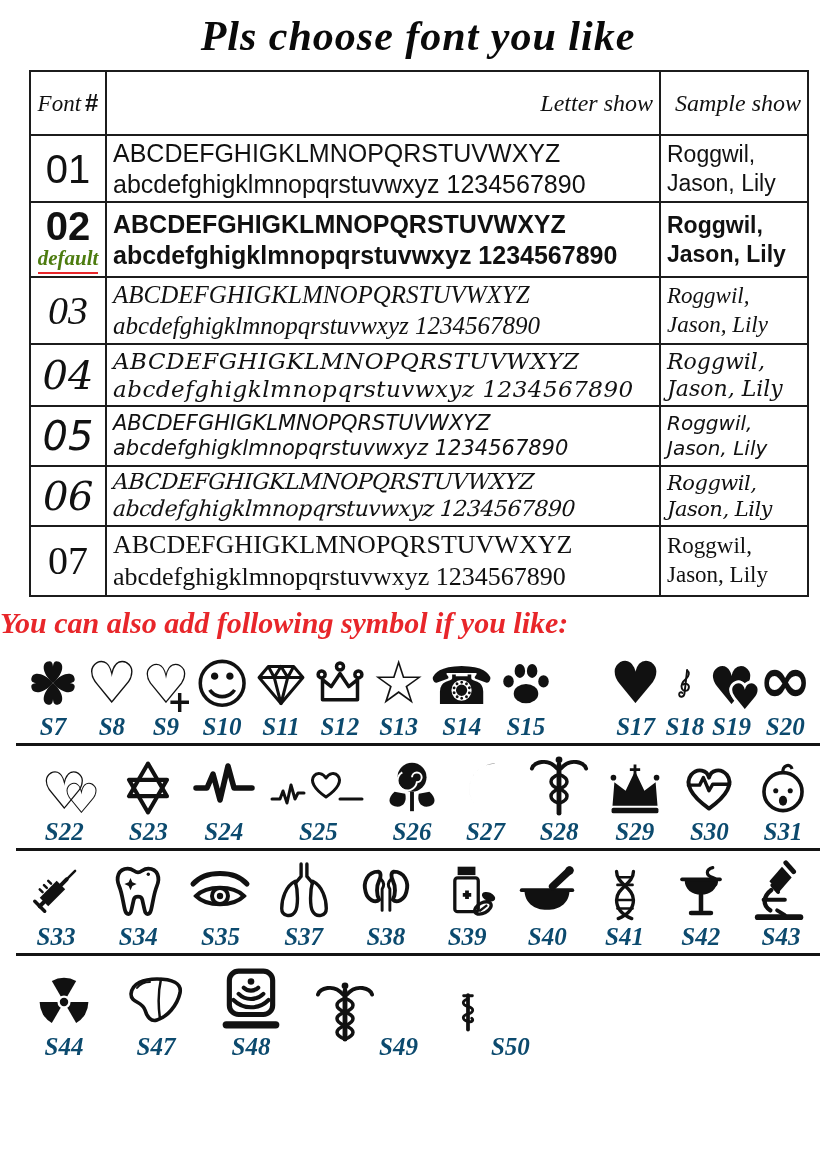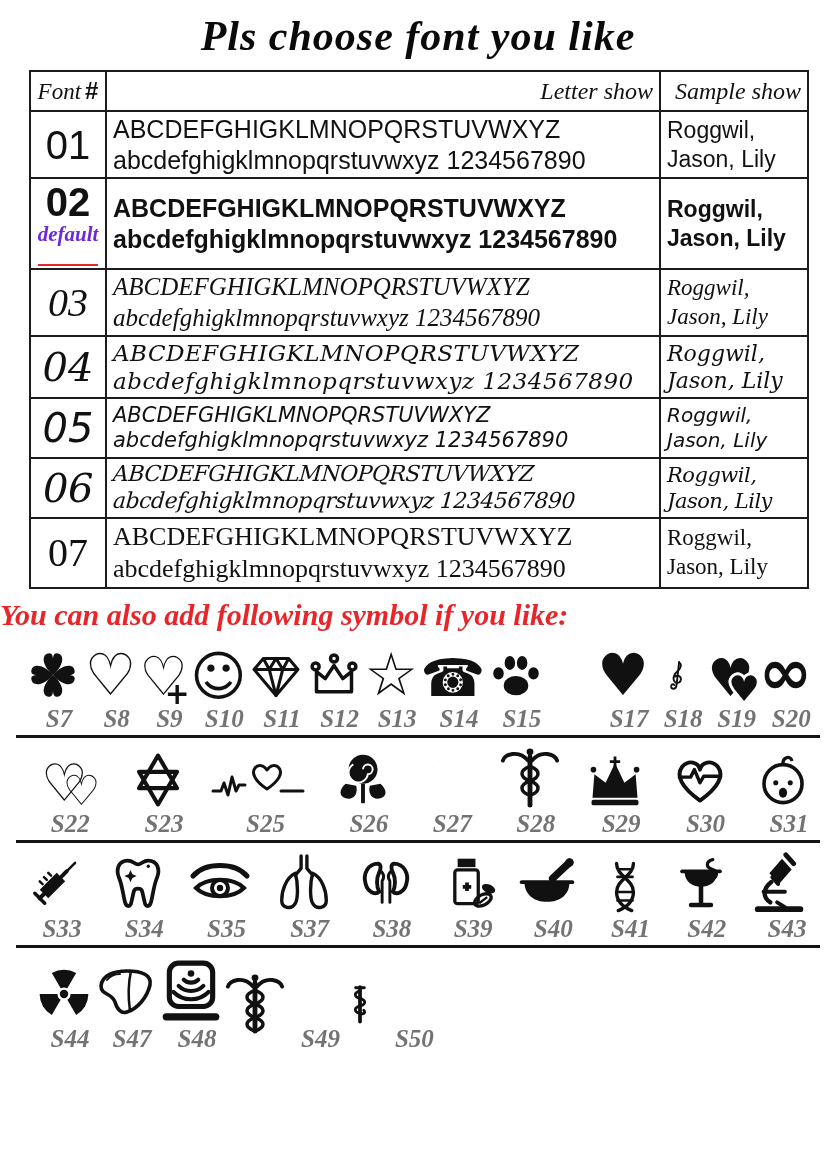--- a/index.html
+++ b/index.html
@@ -13,32 +13,32 @@
 
   
   table.font-table{
     border-collapse:collapse;table-layout:fixed;
     margin-left:29px;width:779px;
   }
   table.font-table td,table.font-table th{
     border:2px solid #1c1c1c;padding:2px 6px;vertical-align:middle;overflow:hidden;
   }
   col.c-num{width:76px}col.c-letter{width:554px}col.c-sample{width:148px}
-  tr.hdr{height:40px}
+  tr.hdr{height:64px}
   tr.frow{height:60px}
   th{font-weight:normal}
   .hdr-font{font:italic 23px "Liberation Serif",serif}
   .hdr-hash{font:bold 24px "Liberation Sans",sans-serif}
   .hdr-mid,.hdr-right{font:italic 24px "Liberation Serif",serif;text-align:right}
 
   td.num-cell{text-align:center;padding:0 2px}
   .num{font-size:40px;line-height:1.05}
   .default-note{
     display:inline-block;font:bold italic 21px "Liberation Serif",serif;
-    color:#6d28d9;border-bottom:2.5px solid #e8262a;line-height:1.05;padding-bottom:19px;
+    color:#4d7c0f;border-bottom:2.5px solid #e8262a;line-height:1.05;padding-bottom:3px;
   }
   td.letter-cell{padding-left:9px;line-height:1.22}
   td.sample-cell{padding-left:8px;line-height:1.25}
 
   
   .f1 .lt,.f1 .sample{font-family:"Liberation Sans",sans-serif}
   .f1 .num{font-family:"Liberation Sans",sans-serif}
   .f1 .lt{font-size:25px}.f1 .sample{font-size:23px}
 
   .f2 .lt,.f2 .sample,.f2 .num{font-family:"Liberation Sans",sans-serif;font-weight:bold}
@@ -63,24 +63,24 @@
   .red-heading{
     margin:9px 0 6px 0;
     font:bold italic 30px "Liberation Serif",serif;color:#e8262a;
   }
 
   
   #symbols{margin:0 16px;}
   .sym-row{display:flex;align-items:flex-end;justify-content:space-between;padding:2px 8px 3px 8px;}
   .sym-row1,.sym-row2,.sym-row3{border-bottom:3px solid #141414;}
   .sym-row2,.sym-row3{padding-top:7px;}
-  .sym-row4{justify-content:flex-start;padding-top:8px;padding-left:18px;}
+  .sym-row4{justify-content:flex-start;gap:30px;padding-top:8px;padding-left:18px;}
   .sym{display:flex;flex-direction:column;align-items:center;}
   .sym.side{flex-direction:row;align-items:flex-end;gap:3px;}
-  .sym-label{font:bold italic 25px "Liberation Serif",serif;color:#737373;line-height:1.05;margin-top:2px;margin-left:12px;}
+  .sym-label{font:bold italic 25px "Liberation Serif",serif;color:#0c4a6e;line-height:1.05;margin-top:2px;}
   .spacer{flex:0 0 auto;}
 
   .icon{position:relative;display:inline-flex;align-items:center;justify-content:center;
         line-height:1;color:#111;font-family:"DejaVu Sans",sans-serif;}
   .icon svg{display:block}
   .icon .ovr{position:absolute;line-height:1}
   .plus{left:53%;bottom:-5px;font-weight:900;font-family:"DejaVu Sans",sans-serif;font-size:.55em}
   .dh2{right:-6px;bottom:-3px;font-size:.68em;
        text-shadow:-3px 0 0 #fff,3px 0 0 #fff,0 -3px 0 #fff,0 3px 0 #fff,-2px -2px 0 #fff,2px -2px 0 #fff,-2px 2px 0 #fff,2px 2px 0 #fff}
   .o2{left:48%;top:26%;font-size:.8em}
@@ -307,20 +307,30 @@
             <g fill="none" stroke="#111" stroke-width="4.5" stroke-linejoin="round">
               <path d="M32 5 L11 41 H53 Z"></path>
               <path d="M32 59 L11 23 H53 Z"></path>
             </g>
           </svg>
         </span>
         <div class="sym-label">S23</div>
       </div>
       <div class="sym">
         <span class="icon">
+          <svg viewBox="0 0 64 64" width="64" height="64" xmlns="http://www.w3.org/2000/svg">
+            <g fill="none" stroke="#111" stroke-width="5.5" stroke-linecap="round" stroke-linejoin="round">
+              <path d="M4 35 h11 l6 -14 7 26 8 -34 6 22 h18"></path>
+            </g>
+          </svg>
+        </span>
+        <div class="sym-label">S24</div>
+      </div>
+      <div class="sym">
+        <span class="icon">
           <svg viewBox="0 0 96 64" width="96" height="64" xmlns="http://www.w3.org/2000/svg">
             <g fill="none" stroke="#111" stroke-width="3" stroke-linecap="round" stroke-linejoin="round">
               <path d="M2 46 h8 l3 -8 4 12 4 -18 4 14 3 -6 h6"></path>
               <path d="M56 44 C44 36 40 28 44 23 C47 19 53 20 56 25 C59 20 65 19 68 23 C72 28 68 36 56 44 Z"></path>
               <path d="M70 46 h22"></path>
             </g>
           </svg>
         </span>
         <div class="sym-label">S25</div>
       </div>

